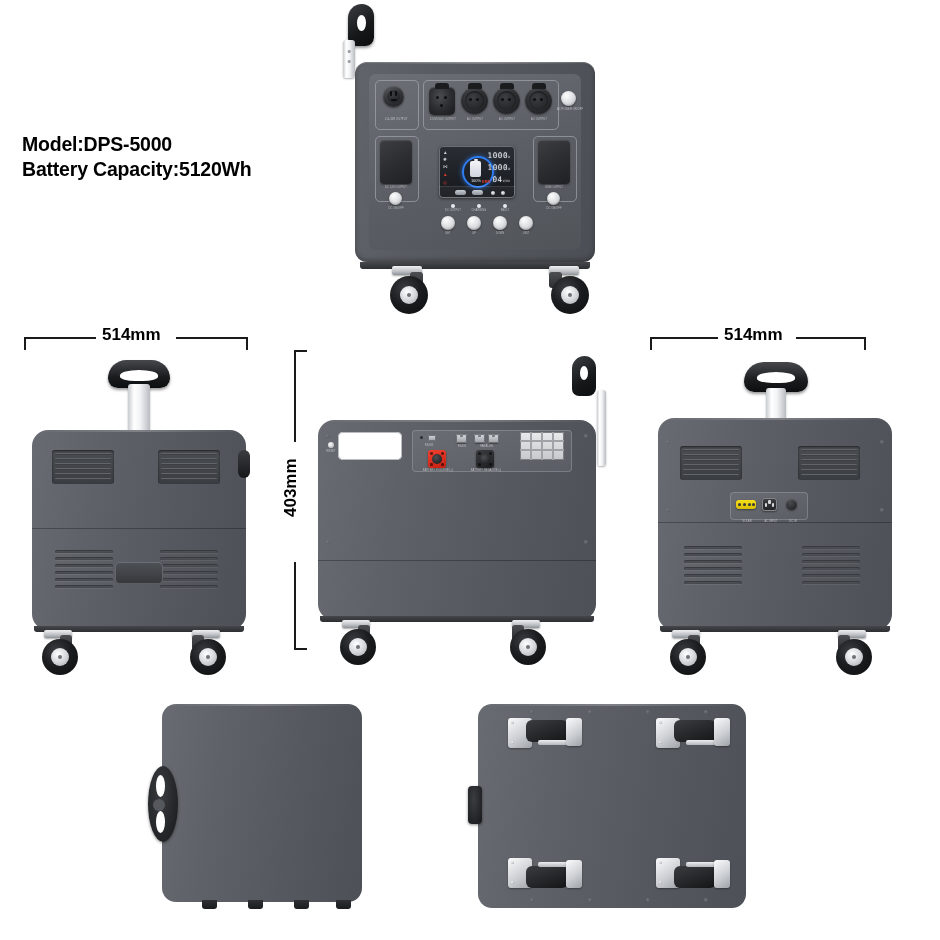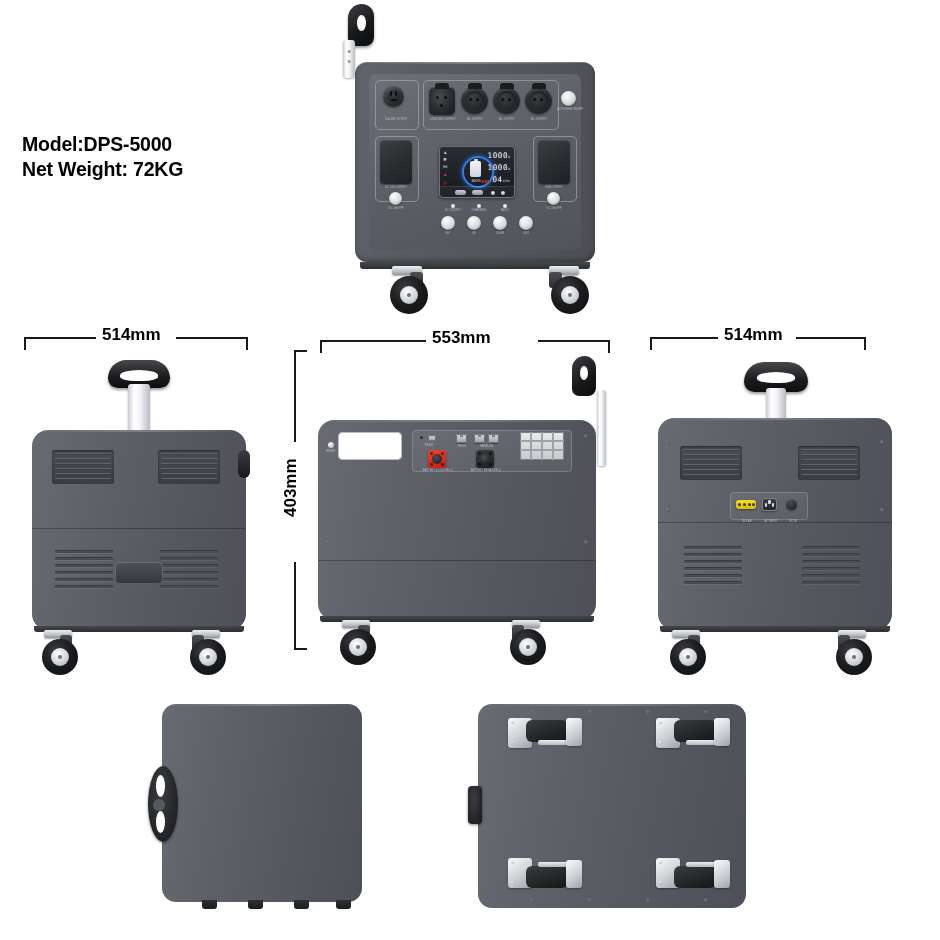--- a/index.html
+++ b/index.html
@@ -210,21 +210,21 @@
   .wheel-mount .arm{position:absolute;border-radius:2px;
     background:linear-gradient(180deg,#eceef0,#b3b6bb);}
 </style>
 </head>
 <body>
 
 <div class="stage">
 
   <div class="abs" id="spec-block">
     <div class="spec-line">Model:DPS-5000</div>
-    <div class="spec-line">Net Weight: 72KG</div>
+    <div class="spec-line">Battery Capacity:5120Wh</div>
   </div>
 
   <div class="abs" style="left:0;top:0;width:940px;height:330px;">
 
     <div class="abs" style="left:330px;top:4px;width:70px;height:70px;">
       <div class="abs" style="left:18px;top:0px;width:26px;height:42px;
         border-radius:16px 14px 10px 9px;
         background:linear-gradient(145deg,#3c3e42,#17181a 58%,#0c0d0e);
         box-shadow:0 2px 3px rgba(0,0,0,.4);"></div>
       <div class="abs" style="left:27px;top:11px;width:9px;height:16px;border-radius:50%;background:#ffffff;"></div>
@@ -433,27 +433,20 @@
     </div>
     <div class="caster" style="left:186px;top:280px;width:44px;height:46px;">
       <div class="bracket" style="left:6px;top:0;width:28px;height:8px;"></div>
       <div class="yoke" style="left:6px;top:5px;width:12px;height:15px;"></div>
       <div class="tire" style="left:4px;top:9px;width:36px;height:36px;"></div>
       <div class="hub" style="left:13px;top:18px;width:18px;height:18px;"></div>
       <div class="pin" style="left:20px;top:25px;width:4px;height:4px;"></div>
     </div>
   </div>
 
-  <div class="abs dim-h" style="left:320px;top:328px;width:290px;">
-    <div class="cap" style="left:0;"></div>
-    <div class="bar" style="left:0;width:106px;"></div>
-    <div class="txt dim-label" style="left:112px;">553mm</div>
-    <div class="bar" style="left:218px;width:70px;"></div>
-    <div class="cap" style="left:288px;"></div>
-  </div>
 
   <div class="abs dim-v" style="left:282px;top:350px;width:26px;height:300px;">
     <div class="cap" style="top:0;"></div>
     <div class="bar" style="top:0;height:92px;"></div>
     <div class="txt dim-label" style="left:-20px;top:128px;width:58px;text-align:center;">403mm</div>
     <div class="bar" style="top:212px;height:88px;"></div>
     <div class="cap" style="top:298px;"></div>
   </div>
 
   <div class="abs" style="left:310px;top:350px;width:320px;height:330px;">

